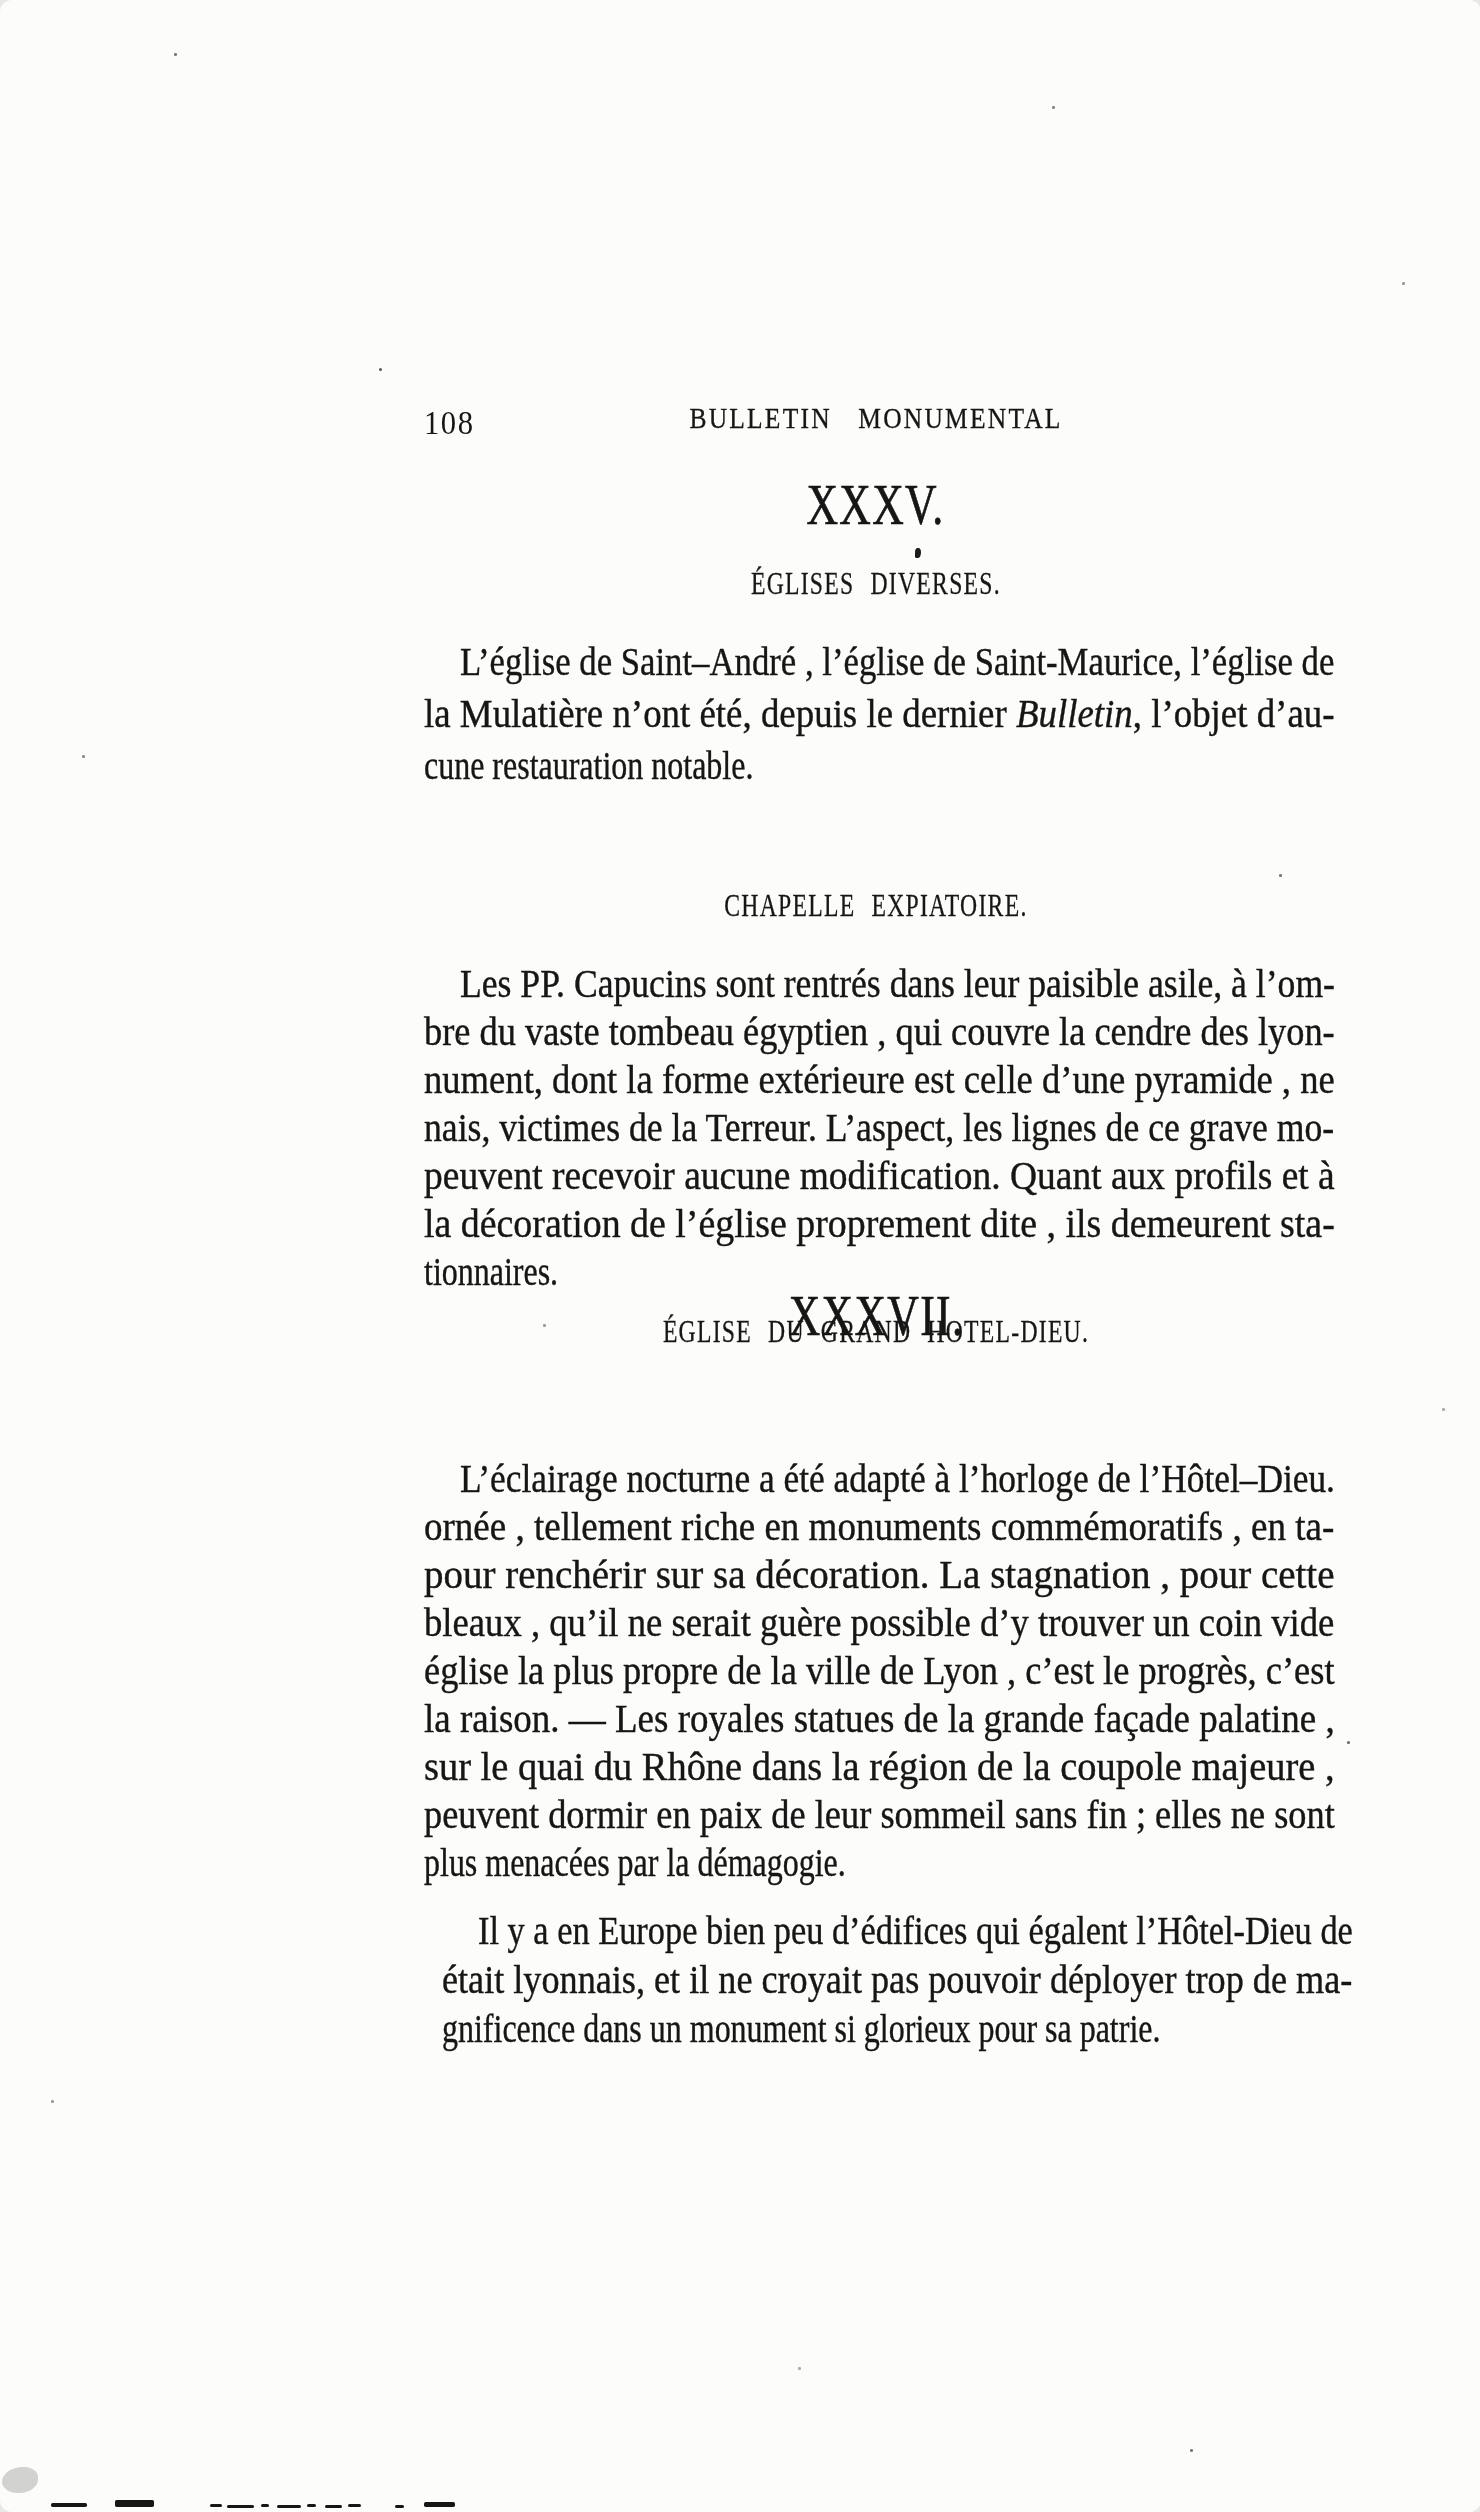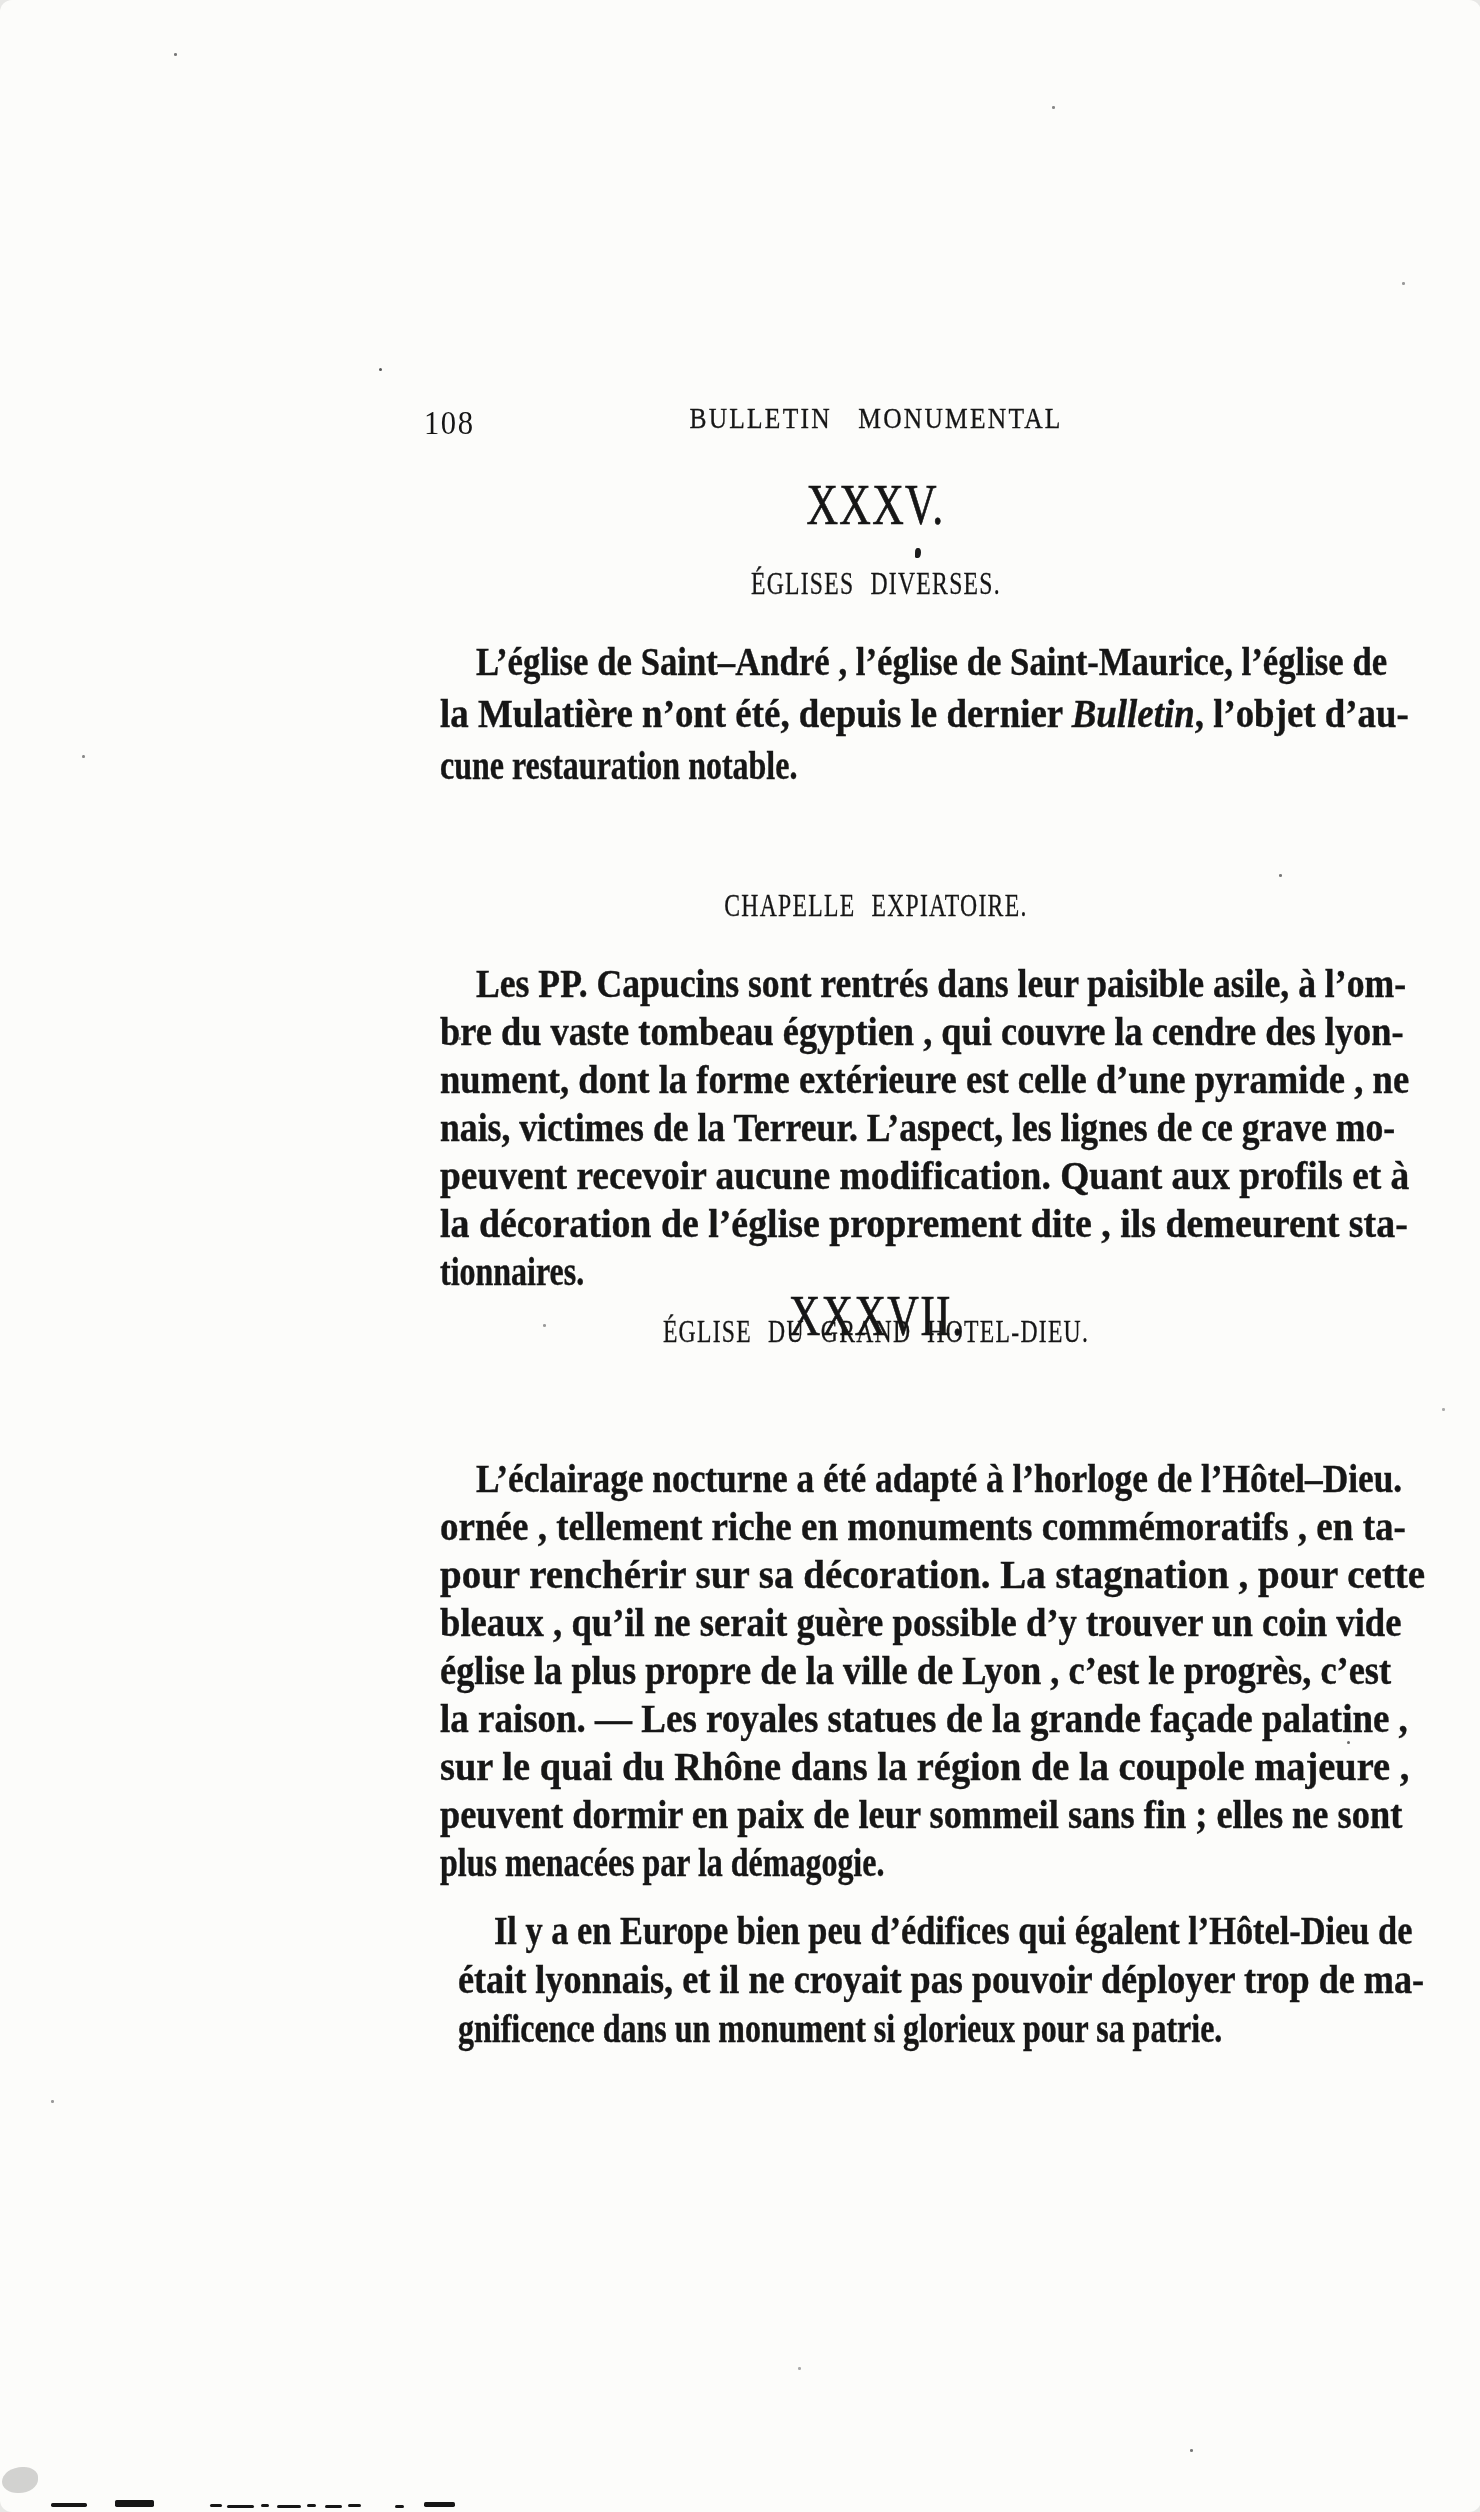--- a/index.html
+++ b/index.html
@@ -34,21 +34,21 @@
     -webkit-text-stroke:0.7px #111;
   }
   .sec-num > span{display:inline-block;transform:scaleX(.78);transform-origin:50% 50%;}
   .sec-title{
     text-align:center;font-size:32px;line-height:36px;
     letter-spacing:1.7px;word-spacing:12px;font-weight:normal;margin:0;
     -webkit-text-stroke:0.3px #161616;
   }
   .sec-title > span{display:inline-block;transform:scaleX(.74);transform-origin:50% 50%;}
   
-  .para{position:absolute;left:440px;width:904px;font-weight:bold;}
+  .para{position:absolute;left:424px;width:904px;}
   .line{
     height:48px;line-height:48px;
     font-size:41px;white-space:nowrap;overflow:visible;
     -webkit-text-stroke:0.4px #141414;
   }
   #p1 .line{height:52px;line-height:52px;}
   #p4 .line{height:49px;line-height:49px;margin-left:18px;}
   .line .lt{display:inline-block;transform-origin:0 50%;white-space:nowrap;}
   .line.indent{padding-left:36px;}
   .line em{font-style:italic;}

